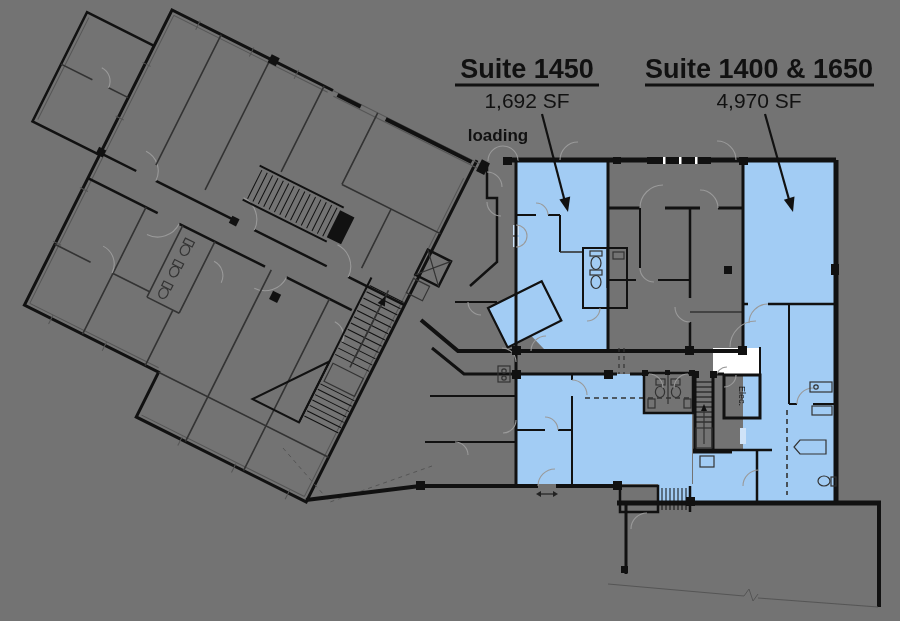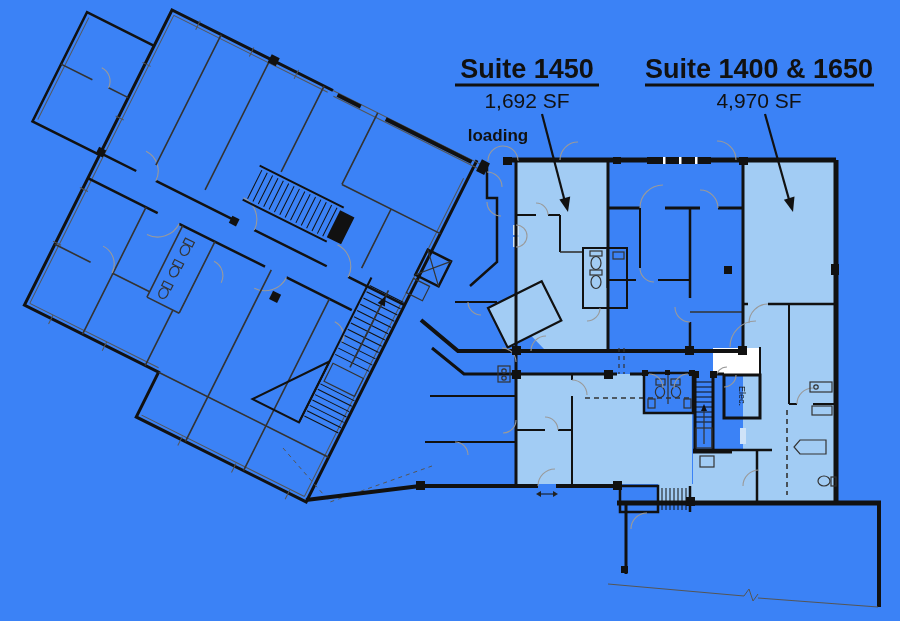--- a/index.html
+++ b/index.html
@@ -1,16 +1,16 @@
 <!DOCTYPE html>
 <html><head>
 <meta charset="utf-8">
 <style>
   html,body{margin:0;padding:0;background:#ffffff;}
-  .canvas{position:relative;width:900px;height:621px;background:#3b82f6;overflow:hidden;
+  .canvas{position:relative;width:900px;height:621px;background:#737373;overflow:hidden;
           font-family:"Liberation Sans", sans-serif;}
   svg{position:absolute;left:0;top:0;}
   .ln{fill:none;stroke:#111;stroke-linecap:butt;}
   .w5{stroke-width:5;}
   .w4{stroke-width:4;}
   .w3{stroke-width:3;}
   .w25{stroke-width:2.5;}
   .w2{stroke-width:2;}
   .w16{stroke-width:1.6;stroke:#333;}
   .w12{stroke-width:1.2;stroke:#333;}

